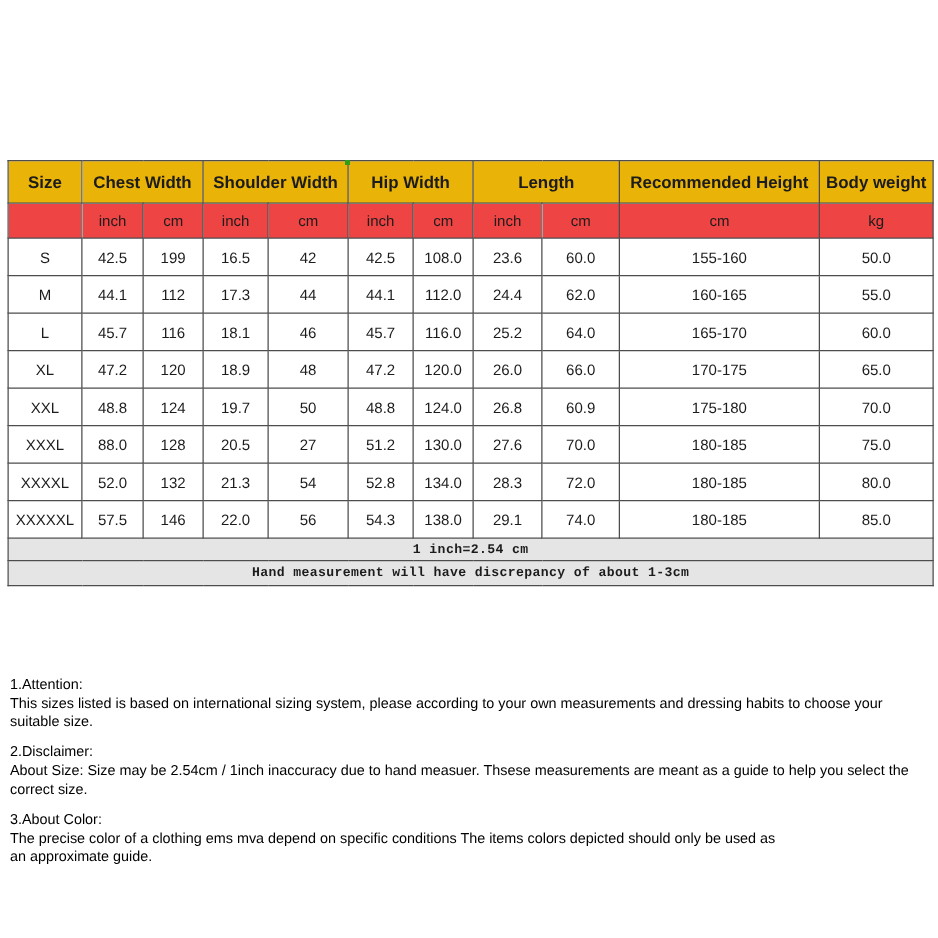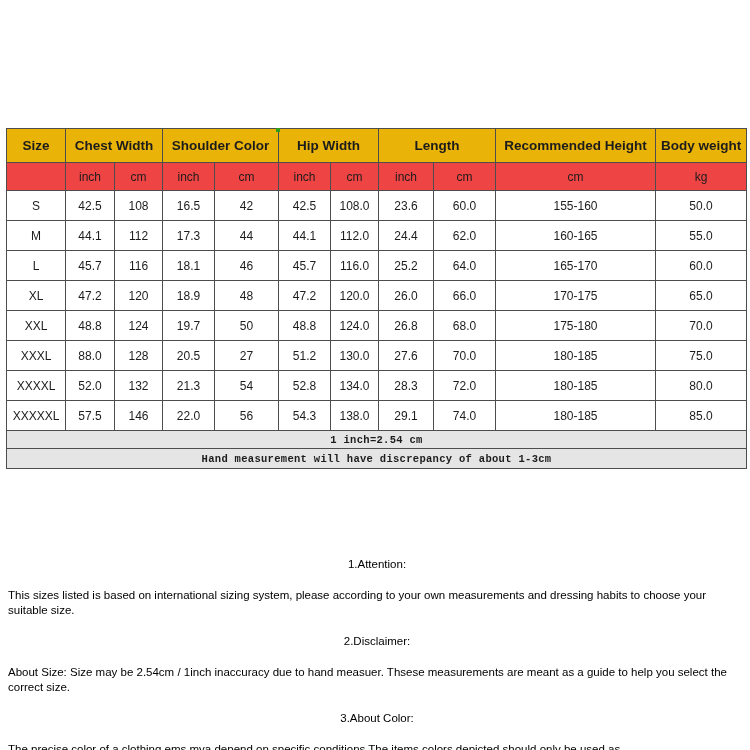--- a/index.html
+++ b/index.html
@@ -74,22 +74,21 @@
     top: 541px;
     width: 738px;
     font-size: 11.5px;
     line-height: 15px;
     color: #000000;
   }
   .notes .note-section {
     margin-bottom: 9px;
   }
   .notes .note-heading {
-    margin: 16px;
-    text-align: center;
+    margin: 0;
   }
   .notes .note-line {
     margin: 0;
   }
 </style>
 </head>
 <body>
 
 <table class="size-table">
   <colgroup>
@@ -102,21 +101,21 @@
     <col style="width:48px">
     <col style="width:55px">
     <col style="width:62px">
     <col style="width:160px">
     <col style="width:91px">
   </colgroup>
   <thead>
     <tr class="group-row">
         <th colspan="1">Size</th>
         <th colspan="2">Chest Width</th>
-        <th colspan="2">Shoulder Color</th>
+        <th colspan="2">Shoulder Width</th>
         <th colspan="2">Hip Width</th>
         <th colspan="2">Length</th>
         <th colspan="1">Recommended Height</th>
         <th colspan="1">Body weight</th>
       </tr>
     <tr class="units-row">
         <th></th>
         <th>inch</th>
         <th>cm</th>
         <th>inch</th>
@@ -126,21 +125,21 @@
         <th>inch</th>
         <th>cm</th>
         <th>cm</th>
         <th>kg</th>
       </tr>
   </thead>
   <tbody>
       <tr>
         <td>S</td>
         <td>42.5</td>
-        <td>108</td>
+        <td>199</td>
         <td>16.5</td>
         <td>42</td>
         <td>42.5</td>
         <td>108.0</td>
         <td>23.6</td>
         <td>60.0</td>
         <td>155-160</td>
         <td>50.0</td>
       </tr>
       <tr>
@@ -184,21 +183,21 @@
       </tr>
       <tr>
         <td>XXL</td>
         <td>48.8</td>
         <td>124</td>
         <td>19.7</td>
         <td>50</td>
         <td>48.8</td>
         <td>124.0</td>
         <td>26.8</td>
-        <td>68.0</td>
+        <td>60.9</td>
         <td>175-180</td>
         <td>70.0</td>
       </tr>
       <tr>
         <td>XXXL</td>
         <td>88.0</td>
         <td>128</td>
         <td>20.5</td>
         <td>27</td>
         <td>51.2</td>

